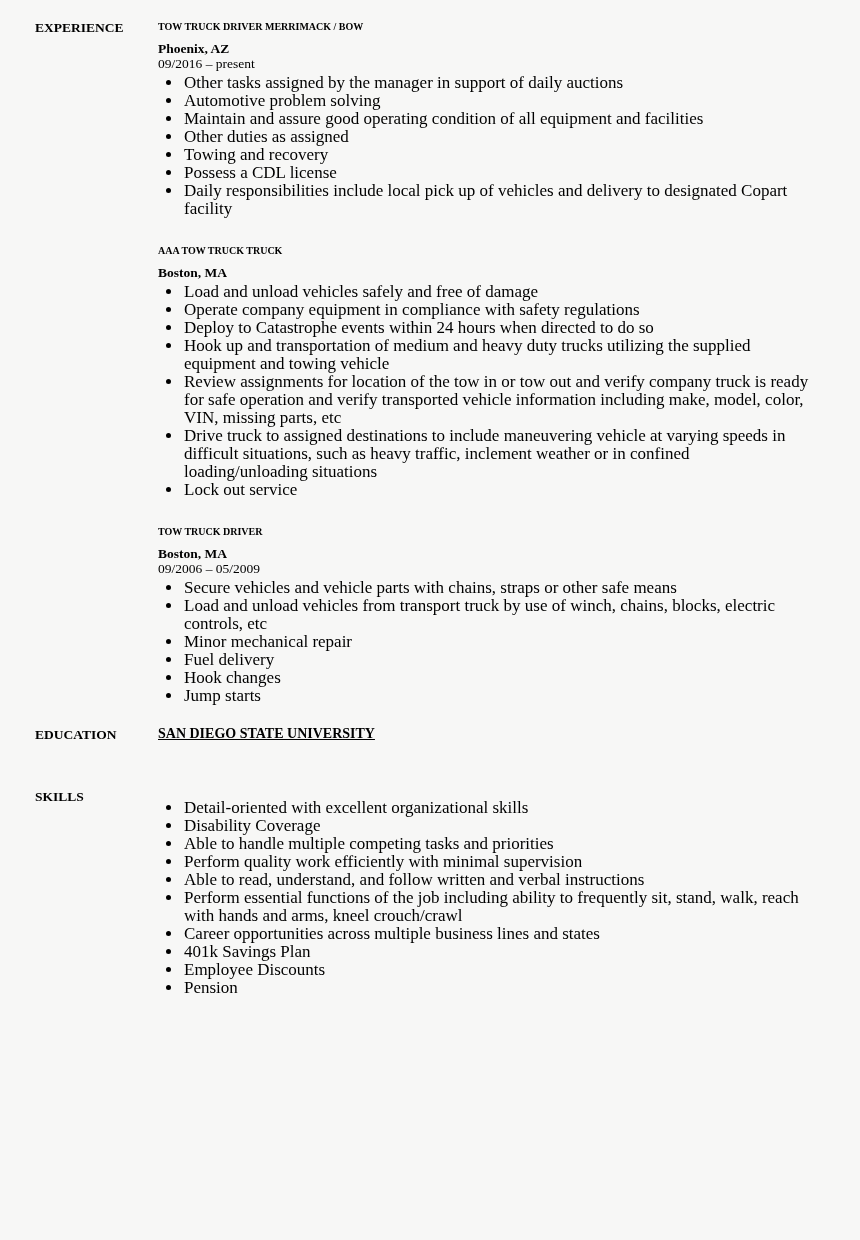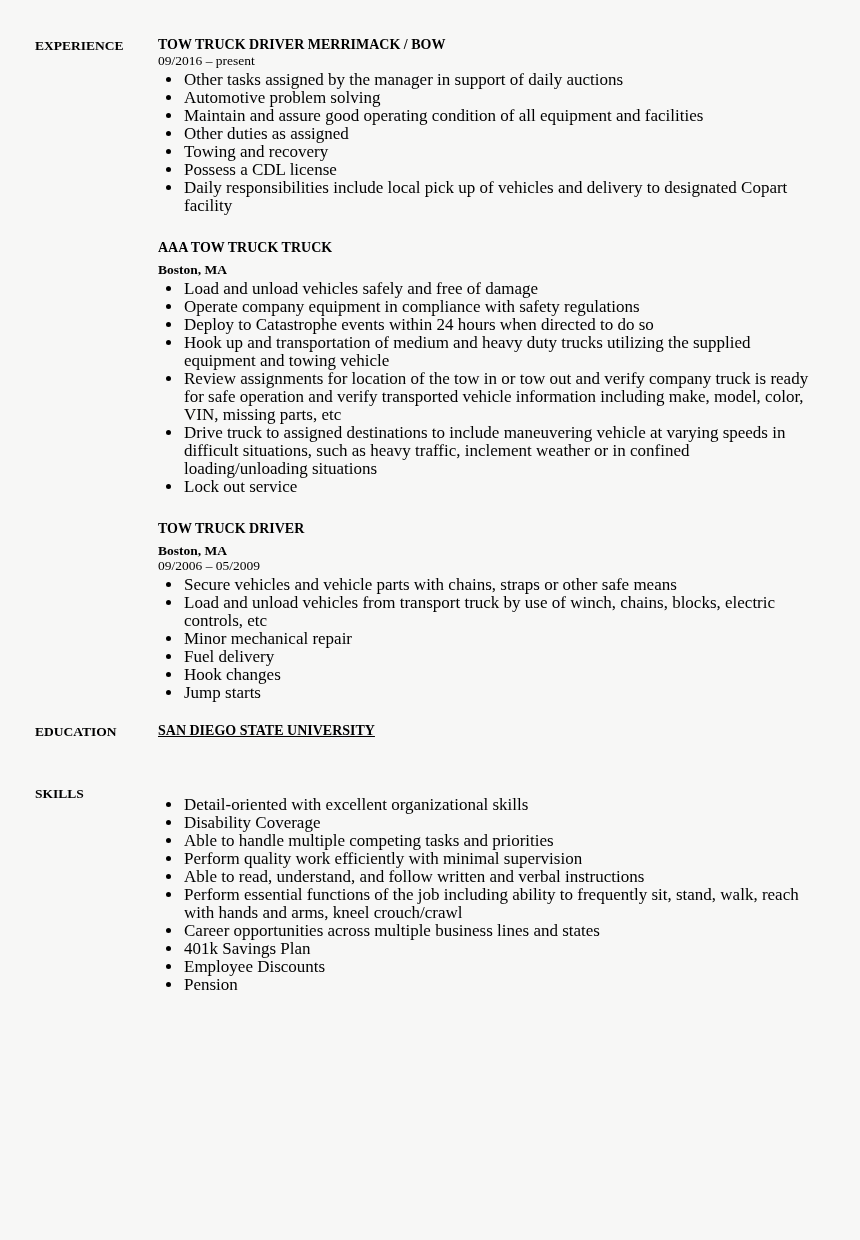--- a/index.html
+++ b/index.html
@@ -42,39 +42,39 @@
     border: none;
     border-top: 3px solid #000;
     margin: 5px 0 0 3px;
     width: 768px;
   }
   
   .section {
     display: flex;
     align-items: flex-start;
   }
-  .section-experience { margin-top: 36px; }
+  .section-experience { margin-top: 18px; }
   .section-education  { margin-top: 20px; }
   .section-skills     { margin-top: 44px; }
   .section-label {
     width: 123px;
     flex: 0 0 123px;
     font-size: 13.5px;
     font-weight: bold;
     line-height: 17px;
     padding-top: 1px;
   }
   .section-content {
     flex: 1 1 auto;
     min-width: 0;
   }
   
   .job + .job { margin-top: 24px; }
   .job-title {
-    font-size: 14px;
+    font-size: 10px;
     font-weight: bold;
     line-height: 17px;
   }
   .job-location {
     font-size: 13.5px;
     font-weight: bold;
     line-height: 15px;
     margin-top: 6px;
   }
   .job-dates {
@@ -105,20 +105,21 @@
 
 <div class="doc">
 
 
   <div class="section section-experience">
     <div class="section-label">EXPERIENCE</div>
     <div class="section-content">
 
       <div class="job">
         <div class="job-title">TOW TRUCK DRIVER MERRIMACK / BOW</div>
+        <div class="job-location">Phoenix, AZ</div>
         <div class="job-dates">09/2016 – present</div>
         <ul class="bullets">
           <li>Other tasks assigned by the manager in support of daily auctions</li>
           <li>Automotive problem solving</li>
           <li>Maintain and assure good operating condition of all equipment and facilities</li>
           <li>Other duties as assigned</li>
           <li>Towing and recovery</li>
           <li>Possess a CDL license</li>
           <li>Daily responsibilities include local pick up of vehicles and delivery to designated Copart facility</li>
         </ul>

